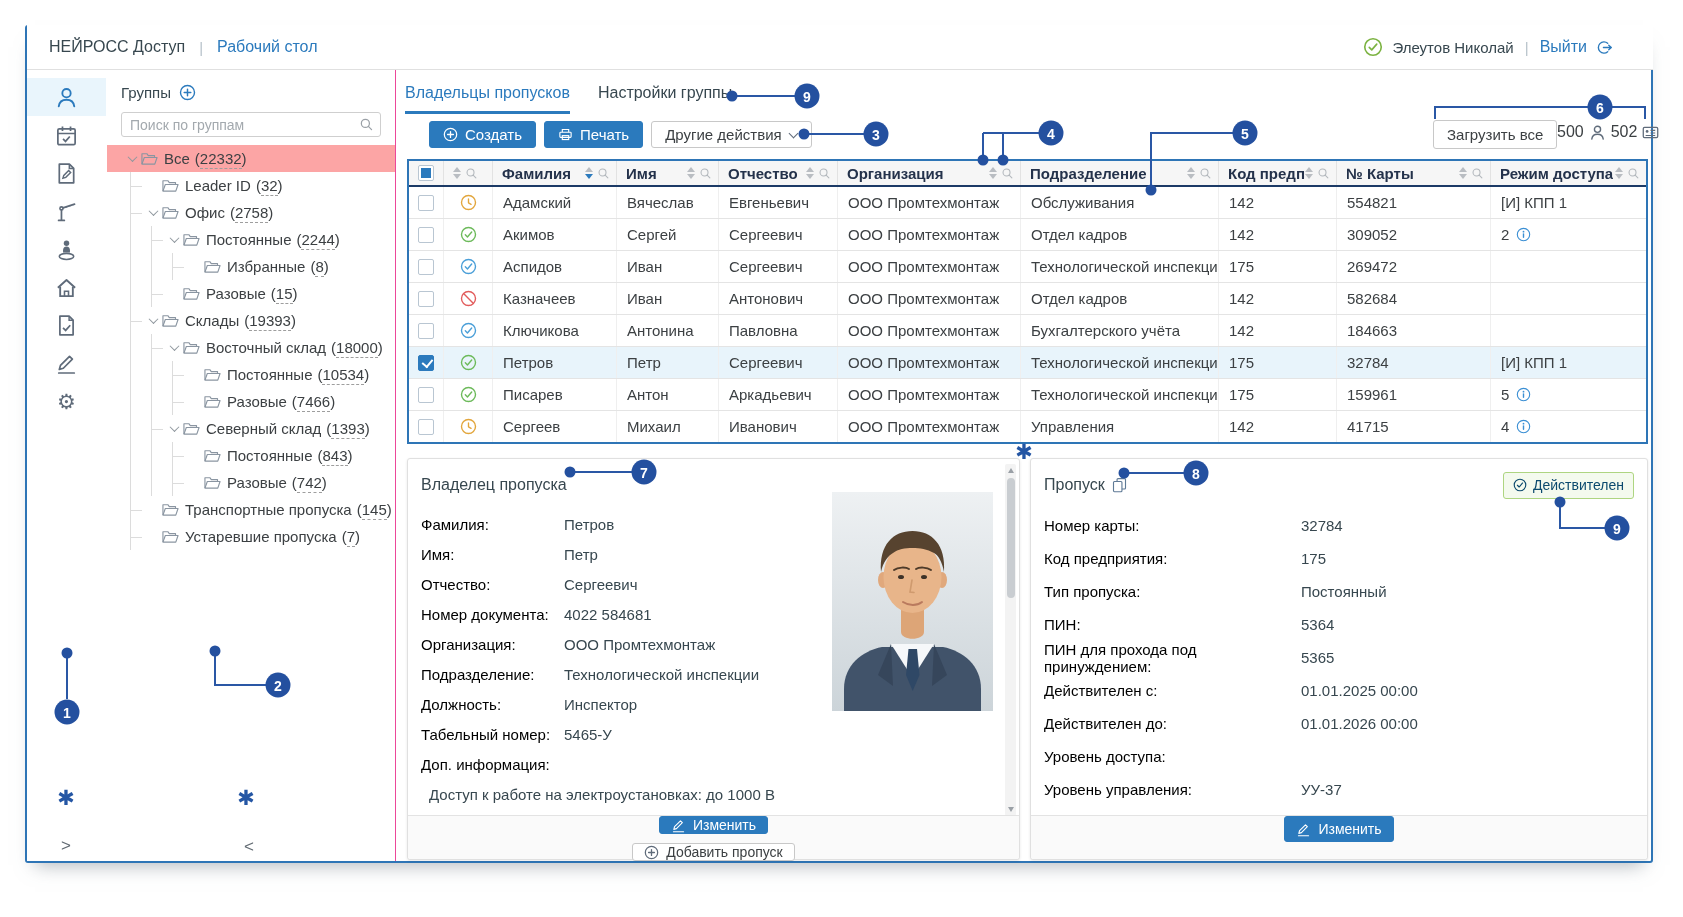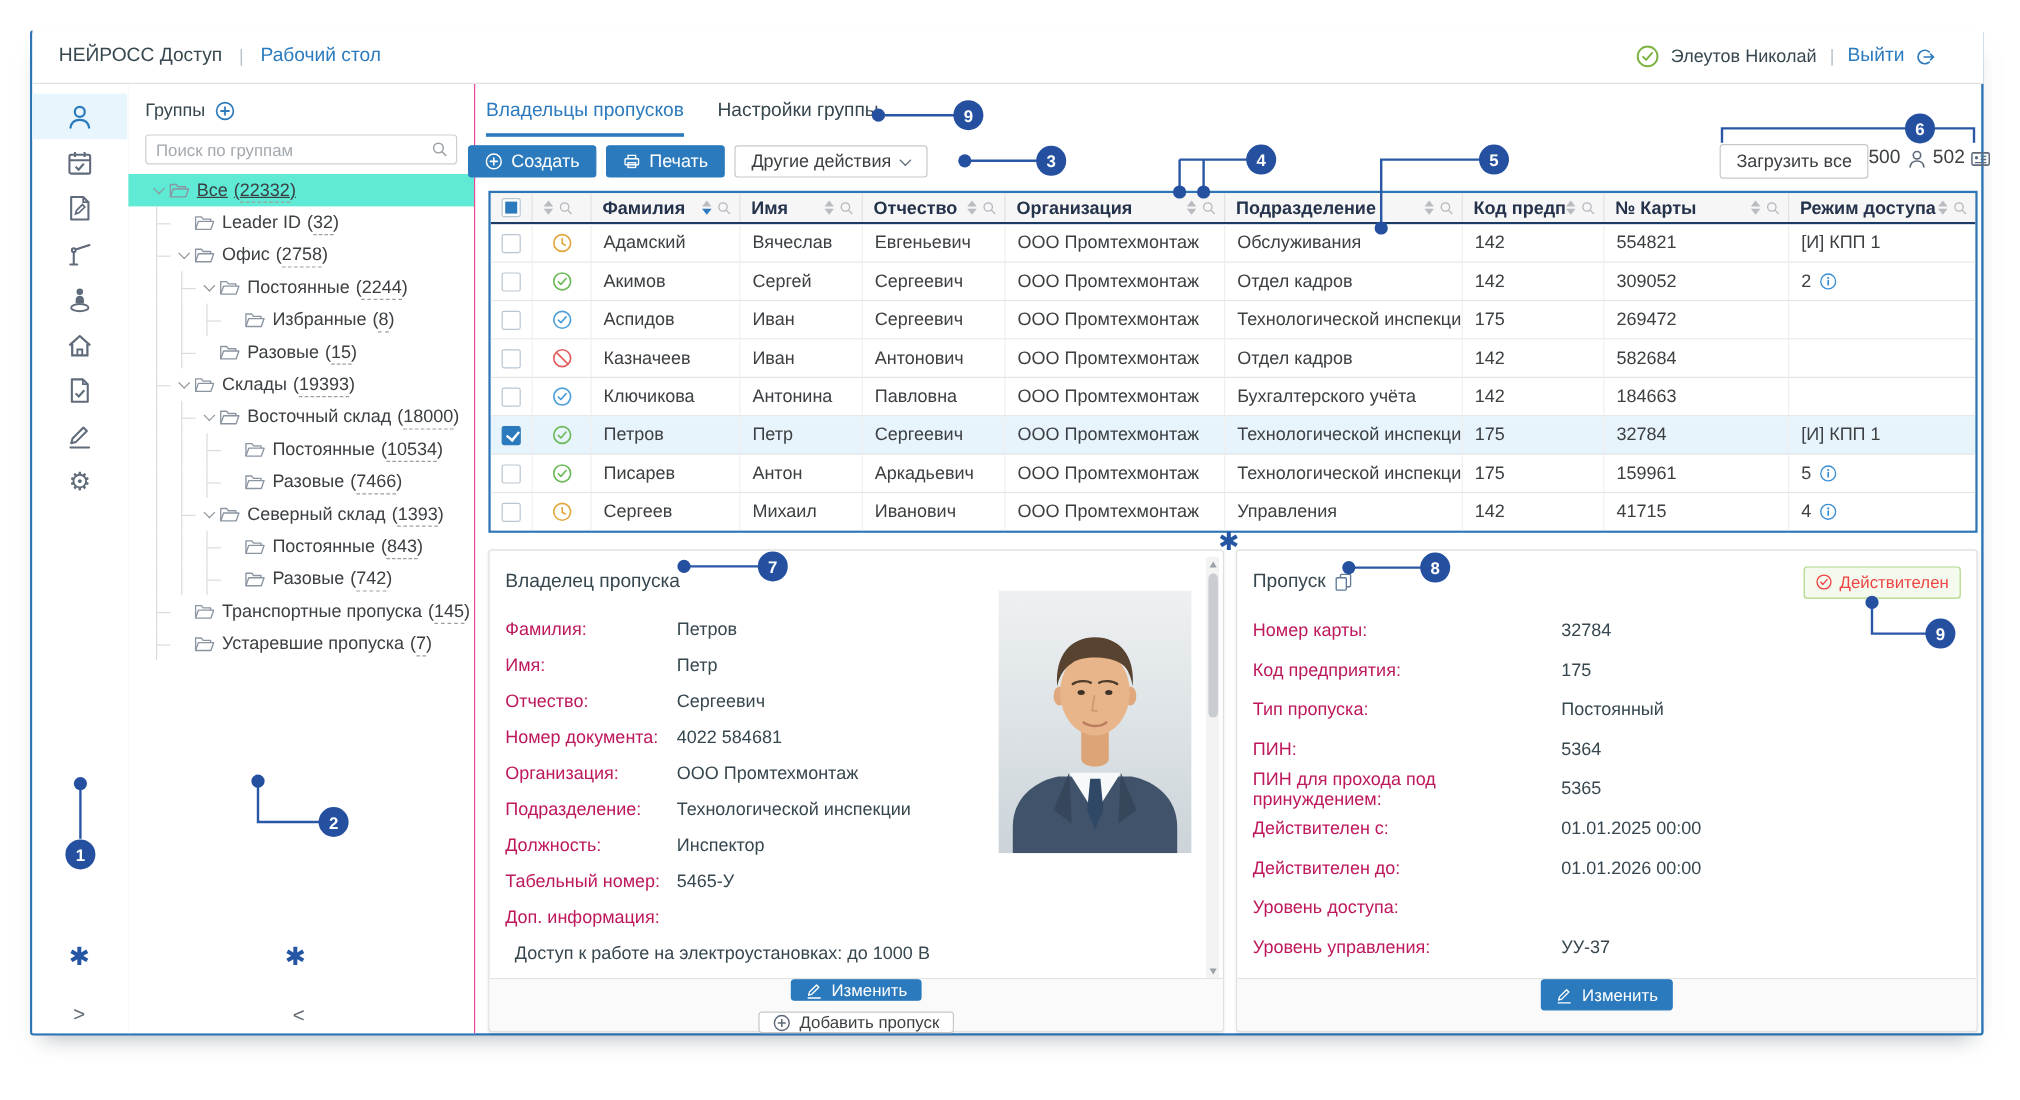--- a/index.html
+++ b/index.html
@@ -21,37 +21,37 @@
   
   .groups{position:absolute;left:107px;top:70px;width:289px;height:791px;border-right:1px solid #ec4899;background:#fff;box-sizing:border-box;}
   .g-title{display:flex;align-items:center;gap:8px;padding:14px 0 0 14px;font-size:15px;color:#37474f;}
   .g-title svg{width:17px;height:17px;color:#2b7abd;cursor:pointer;}
   .g-search{position:relative;margin:11px 14px 8px 14px;}
   .g-search input{width:100%;height:25px;box-sizing:border-box;border:1px solid #cfcfcf;border-radius:3px;padding:0 26px 0 8px;font-size:14px;color:#3c4043;font-family:inherit;}
   .g-search input::placeholder{color:#a3a9ae;}
   .g-search svg{position:absolute;right:7px;top:5px;width:15px;height:15px;color:#9aa0a6;}
   .tree{margin-top:4px;}
   .ti{display:flex;align-items:center;height:27px;padding-left:16px;cursor:pointer;font-size:15px;color:#3c4043;white-space:nowrap;}
-  .ti.sel{background:#5eead4;text-decoration:underline;}
+  .ti.sel{background:#fca5a5;}
   .g{width:21px;align-self:stretch;position:relative;flex:none;}
   .g::before{content:"";position:absolute;left:7px;top:0;bottom:0;border-left:1px solid #dcdcdc;}
   .g.gt::after{content:"";position:absolute;left:7px;top:50%;width:12px;border-top:1px solid #dcdcdc;}
   .caret{width:18px;height:16px;flex:none;display:flex;align-items:center;justify-content:center;}
   .caret::before{content:"";width:6px;height:6px;border-right:1.6px solid #8f979e;border-bottom:1.6px solid #8f979e;transform:rotate(45deg) translate(-1px,-1px);}
   .caret.empty::before{visibility:hidden;}
   .fold{width:17px;height:14px;flex:none;color:#8a95a1;margin-right:6px;}
   .tl{margin-right:5px;}
   .tc::before{content:"(";}
   .tc::after{content:")";}
   .cnt{border-bottom:1px dashed #9e9e9e;padding-bottom:1px;}
   
   .tabs{position:absolute;left:405px;top:84px;display:flex;gap:28px;}
   .tab{font-size:16px;padding-bottom:9px;cursor:pointer;color:#37474f;}
   .tab.active{color:#2b7abd;border-bottom:3px solid #2b7abd;}
-  .toolbar{position:absolute;left:390px;top:121px;display:flex;gap:8px;align-items:flex-start;}
+  .toolbar{position:absolute;left:429px;top:121px;display:flex;gap:8px;align-items:flex-start;}
   .btn{height:27px;display:inline-flex;align-items:center;gap:7px;padding:0 13px;border-radius:3px;font-size:15px;cursor:pointer;box-sizing:border-box;font-family:inherit;}
   .btn svg{width:15px;height:15px;}
   .btn-primary{background:#2b7abd;border:1px solid #2b7abd;color:#fff;}
   .btn-outline{background:#fff;border:1px solid #c8c8c8;color:#3c4043;}
   .dd-caret{width:9px;height:9px;display:inline-block;position:relative;}
   .dd-caret::before{content:"";position:absolute;left:1px;top:0;width:6px;height:6px;border-right:1.5px solid #5f6b7a;border-bottom:1.5px solid #5f6b7a;transform:rotate(45deg);}
   .loadall{position:absolute;left:1433px;top:120px;height:29px;padding:0 13px;}
   .counter{position:absolute;left:1557px;top:123px;display:flex;align-items:center;gap:5px;font-size:16px;color:#3c4043;}
   .counter svg{width:17px;height:17px;color:#5f6b7a;}
   
@@ -80,27 +80,27 @@
   .cb.on::after{content:"";position:absolute;left:4.5px;top:1.5px;width:4.5px;height:8px;border:solid #fff;border-width:0 2px 2px 0;transform:rotate(40deg);}
   .st{width:17px;height:17px;}
   .st-clock{color:#e2a63d;} .st-ok{color:#6cba5a;} .st-okb{color:#4a9fd8;} .st-block{color:#e25c5c;}
   .inf{width:15px;height:15px;color:#3b8fd4;margin-left:7px;flex:none;}
   
   .panel{position:absolute;top:458px;height:402px;background:#fff;border:1px solid #e0e0e0;border-radius:3px;box-shadow:0 1px 3px rgba(0,0,0,.09);box-sizing:border-box;}
   .p-owner{left:407px;width:613px;}
   .p-pass{left:1030px;width:618px;}
   .p-head{height:36px;display:flex;align-items:center;padding:8px 13px 0 13px;font-size:16px;color:#37474f;}
   .p-head .copyic{width:15px;height:16px;color:#5e7florin;color:#5f7a96;margin-left:7px;}
-  .badge{margin-left:auto;display:inline-flex;align-items:center;gap:6px;height:25px;padding:0 9px;border:1px solid #aed581;border-radius:3px;background:#f4faee;color:#ef4444;font-size:14px;}
+  .badge{margin-left:auto;display:inline-flex;align-items:center;gap:6px;height:25px;padding:0 9px;border:1px solid #aed581;border-radius:3px;background:#f4faee;color:#0c4a6e;font-size:14px;}
   .badge svg{width:14px;height:14px;}
   .fields{margin-top:6px;}
   .fr{display:flex;align-items:center;padding-left:13px;font-size:15px;}
   .p-owner .fr{height:30px;}
   .p-pass .fr{height:33px;}
-  .fl{flex:none;color:#be185d;}
+  .fl{flex:none;color:#000000;}
   .p-owner .fl{width:143px;}
   .p-pass .fl{width:257px;}
   .fv{color:#37474f;}
   .extra{padding-left:21px;font-size:15px;color:#37474f;height:30px;display:flex;align-items:center;}
   .photo{position:absolute;left:424px;top:33px;width:161px;height:219px;}
   .p-foot{position:absolute;left:0;right:0;bottom:0;height:44px;background:#fafafa;border-top:1px solid #e3e3e3;display:flex;align-items:center;padding:0 13px;gap:9px;border-radius:0 0 3px 3px;box-sizing:border-box;flex-direction:column;}
   .btn-sm{height:26px;padding:0 11px;font-size:14px;}
   
   .sbar{position:absolute;right:3px;top:5px;width:11px;height:352px;background:#f3f3f3;border-radius:2px;}
   .sbar .arr{position:absolute;left:2.5px;width:0;height:0;border-left:3px solid transparent;border-right:3px solid transparent;}

